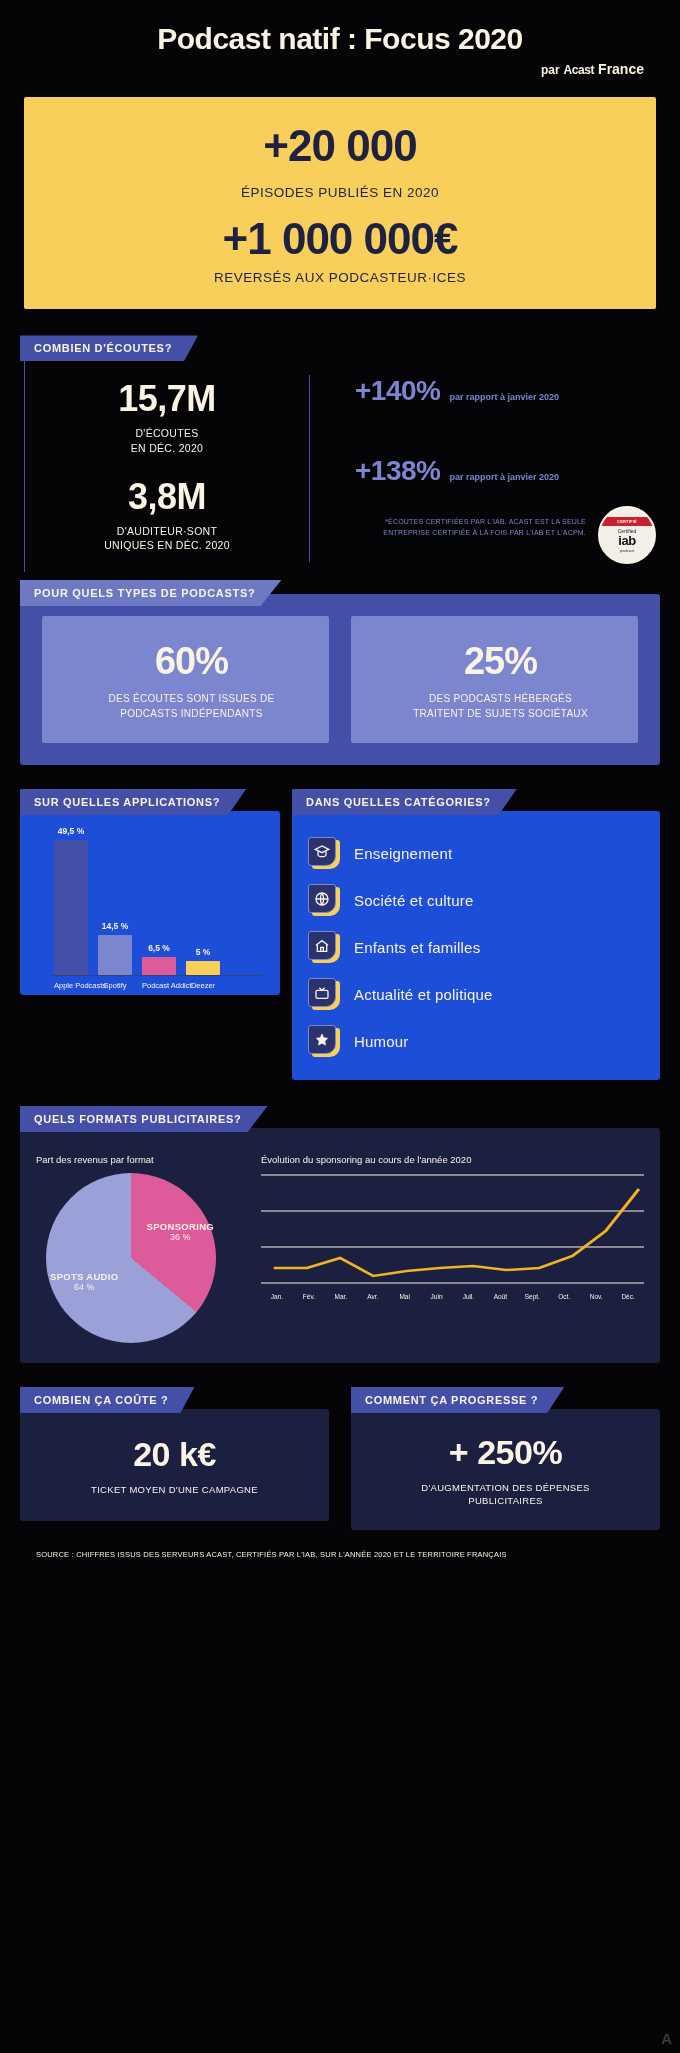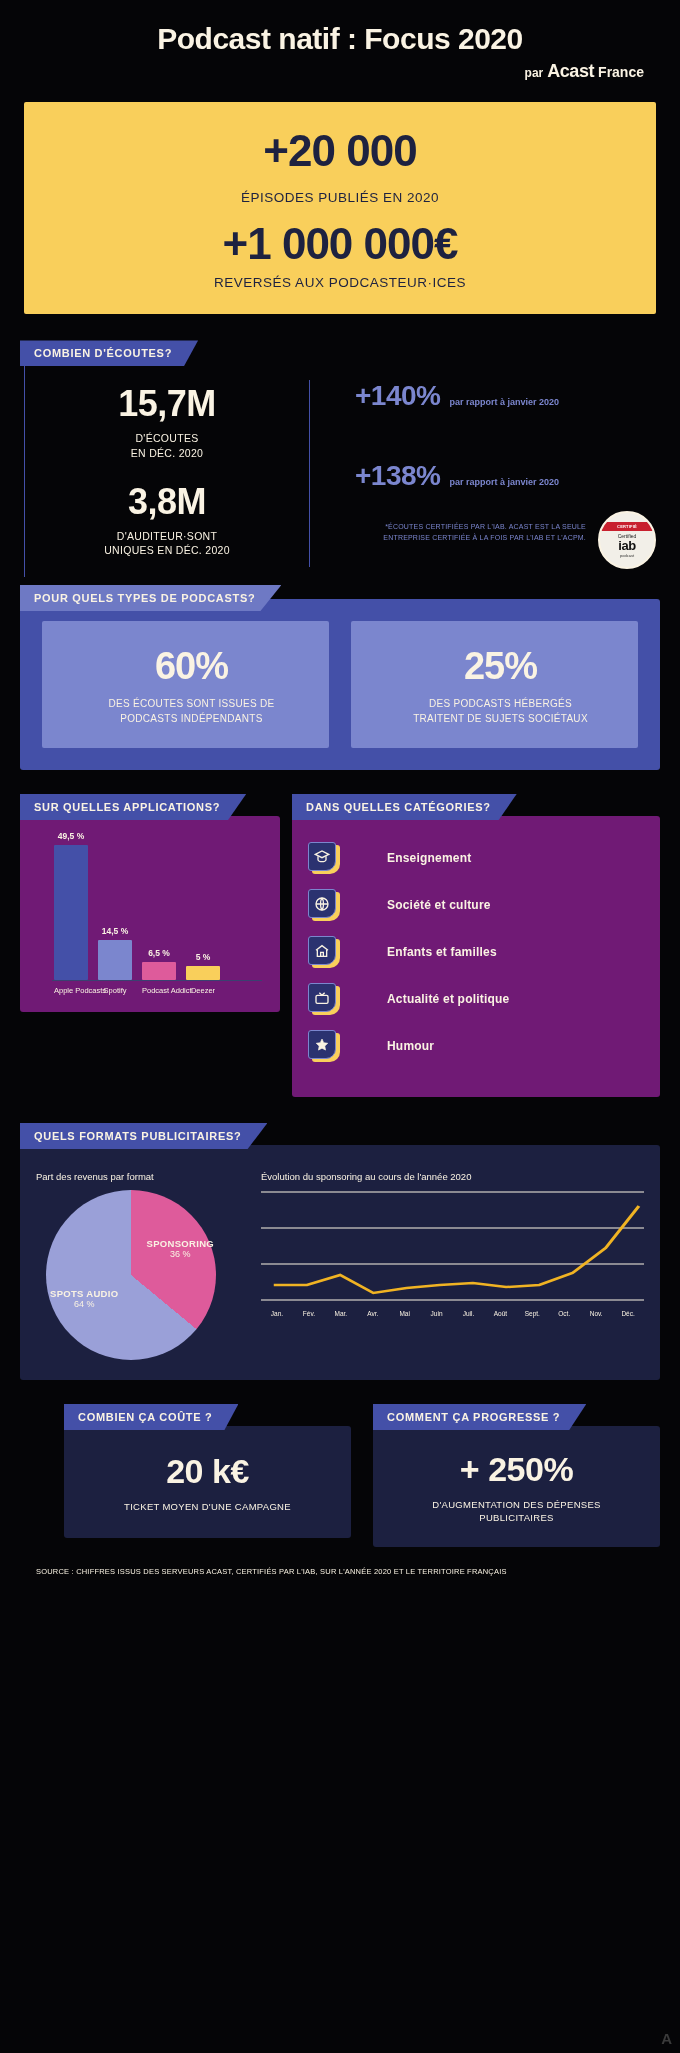--- a/index.html
+++ b/index.html
@@ -17,21 +17,21 @@
   .header { padding-top:22px; text-align:center; }
   .title {
     font-size:30px; font-weight:bold; letter-spacing:-0.5px;
     color:#FAF3E3; line-height:1.1;
   }
   .byline {
     margin-top:6px; text-align:right; padding-right:16px;
     font-size:14px; font-weight:bold; color:#FAF3E3;
   }
   .byline .par { font-weight:bold; font-size:12px; }
-  .byline .brand { font-size:18px; font-weight:bold; letter-spacing:-0.4px; }
+  .byline .brand { font-size:12px; font-weight:bold; letter-spacing:-0.4px; }
 
   
   .hero {
     margin:20px 4px 0 4px;
     background:#F9CF5B; color:#1E2240;
     border-radius:2px; padding:26px 10px 24px 10px; text-align:center;
   }
   .hero-big { font-size:44px; font-weight:bold; letter-spacing:-1px; line-height:1.05; }
   .hero-sub { font-size:13.5px; letter-spacing:0.5px; margin-top:16px; }
   .hero-big2 { font-size:44px; font-weight:bold; letter-spacing:-1px; margin-top:16px; line-height:1.05; }
@@ -95,21 +95,21 @@
     flex:1; background:#7B86CE; border-radius:2px;
     padding:26px 0 22px 12px; text-align:center; color:#FAF3E3;
   }
   .type-pct { font-size:38px; font-weight:bold; letter-spacing:-1px; line-height:1; }
   .type-lbl { font-size:10px; margin-top:12px; line-height:1.45; letter-spacing:0.3px; }
 
   
   .two-col { margin-top:24px; display:flex; gap:12px; }
   .col-apps { width:260px; }
   .col-cats { flex:1; }
-  .panel-dark { background:#701a75; border-radius:3px; padding:14px 10px 12px 10px; }
+  .panel-dark { background:#1d4ed8; border-radius:3px; padding:14px 10px 0 10px; }
   .panel-tabrow { margin-bottom:-4px; }
 
   
   .barchart { position:relative; height:170px; padding:0 6px; }
   .bars { display:flex; align-items:flex-end; height:150px; gap:10px; padding-left:18px; }
   .bar-col { display:flex; flex-direction:column; align-items:center; justify-content:flex-end; }
   .bar-val { font-size:8.5px; font-weight:bold; color:#FAF3E3; margin-bottom:4px; white-space:nowrap; }
   .bar { width:34px; border-radius:1px; }
   .bar-axis { border-top:1px solid #3A4170; margin:0 2px 0 16px; }
   .bar-labels { display:flex; gap:10px; padding-left:18px; margin-top:5px; }
@@ -124,41 +124,41 @@
   .cat-icon .shadow {
     position:absolute; left:4px; top:3px; width:28px; height:29px;
     background:#F9CF5B; border-radius:3px 3px 10px 3px;
   }
   .cat-icon .face {
     position:absolute; left:0; top:0; width:28px; height:29px;
     background:#2B3270; border:1.5px solid #7B86CE; border-radius:3px 3px 10px 3px;
     display:flex; align-items:center; justify-content:center;
   }
   .cat-icon svg { width:16px; height:16px; }
-  .cat-label { font-size:12px; font-weight:bold; color:#FAF3E3; letter-spacing:0.2px;margin-left:33px; }
+  .cat-label { font-size:15px; font-weight:normal; color:#FAF3E3; letter-spacing:0.2px; }
 
   
   .formats-panel { background:#1C2040; border-radius:3px; padding:16px 16px 20px 16px; }
   .fmt-body { display:flex; margin-top:10px; }
   .fmt-left { width:215px; }
   .fmt-right { flex:1; padding-left:10px; }
   .fmt-cap { font-size:9.5px; color:#FAF3E3; margin-bottom:8px; }
   .pie-wrap { position:relative; width:170px; height:170px; margin-left:10px; }
   .pie { width:170px; height:170px; border-radius:50%; }
   .pie-lbl-a { position:absolute; right:2px; top:48px; text-align:center; }
   .pie-lbl-b { position:absolute; left:4px; top:98px; text-align:center; }
   .pie-t1 { font-size:9.5px; font-weight:bold; color:#FAF3E3; letter-spacing:0.3px; }
   .pie-t2 { font-size:9px; color:#FAF3E3; }
   .line-cap { font-size:9.5px; color:#FAF3E3; margin-bottom:6px; }
   .line-chart { position:relative; height:118px; }
   .line-months { display:flex; margin-top:4px; }
   .line-months span { flex:1; font-size:6.5px; color:#FAF3E3; text-align:center; }
 
   
-  .bottom-row { margin-top:24px; display:flex; gap:22px;margin-left:44px; }
+  .bottom-row { margin-top:24px; display:flex; gap:22px; }
   .bottom-col { flex:1; }
   .bottom-panel {
     background:#1C2040; border-radius:3px; padding:26px 10px 22px 10px;
     text-align:center; margin-top:-4px; min-height:112px;
     display:flex; flex-direction:column; justify-content:center;
   }
   .b-num { font-size:34px; font-weight:bold; color:#FAF3E3; letter-spacing:-0.5px; line-height:1; }
   .b-lbl { font-size:9.5px; color:#FAF3E3; margin-top:12px; line-height:1.4; letter-spacing:0.3px; }
 
   .source {

